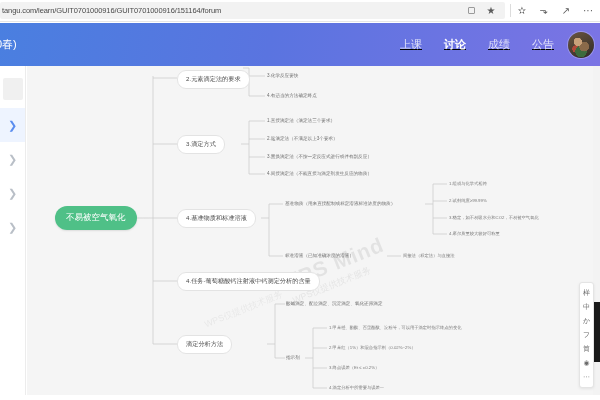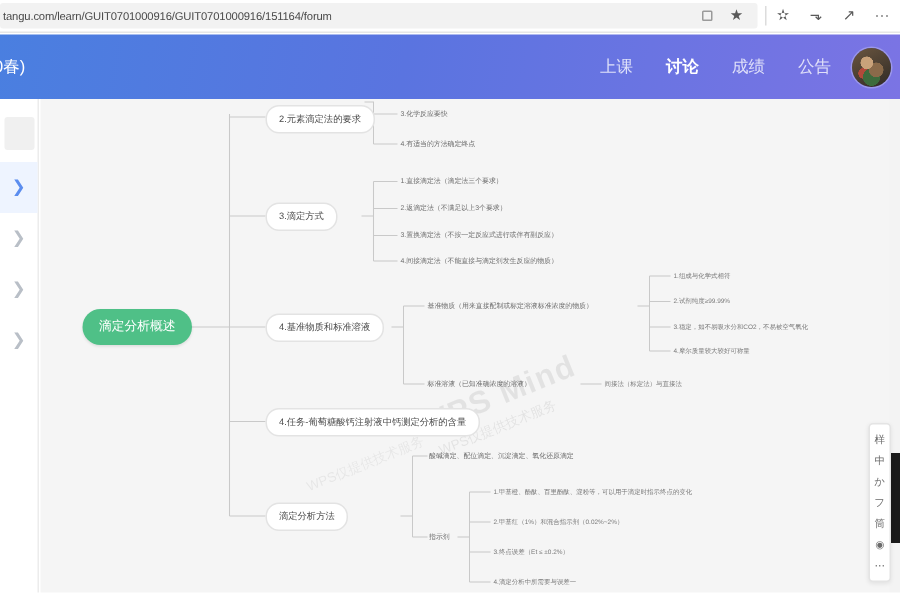--- a/index.html
+++ b/index.html
@@ -54,20 +54,21 @@
   }
   .app-title {
     font-size: 11px; color: #ffffff;
     margin-left: -6px; padding-left: 2px;
     white-space: nowrap;
     filter: blur(0.3px);
   }
   .nav-tabs {
     margin-left: auto; display: flex; align-items: center; gap: 22px;
     padding-right: 14px;
+    text-decoration: underline;
   }
   .nav-tab {
     font-size: 11px; color: rgba(255,255,255,0.78);
     cursor: pointer; white-space: nowrap;
     filter: blur(0.35px);
   }
   .nav-tab.active { color: #ffffff; font-weight: bold; filter: blur(0.2px); }
   .avatar {
     width: 26px; height: 26px; border-radius: 50%;
     margin-right: 6px; flex: 0 0 auto;
@@ -300,21 +301,21 @@
           <path d="M286,322 L300,322"></path>
         </g>
       </svg>
 
       <div class="wm">
         <div class="wm-main">WPS Mind</div>
         <div class="wm-sub">WPS仅提供技术服务</div>
       </div>
       <div class="wm2">WPS仅提供技术服务</div>
 
-      <div class="node node-root" style="left:28px; top:140px;">滴定分析概述</div>
+      <div class="node node-root" style="left:28px; top:140px;">不易被空气氧化</div>
 
       <div class="node node-l1" style="left:150px; top:4px;">2.元素滴定法的要求</div>
       <div class="node node-l2" style="left:240px; top:7px;">3.化学反应要快</div>
       <div class="node node-l2" style="left:240px; top:27px;">4.有适当的方法确定终点</div>
 
       <div class="node node-l1" style="left:150px; top:69px;">3.滴定方式</div>
       <div class="node node-l2" style="left:240px; top:52px;">1.直接滴定法（滴定法三个要求）</div>
       <div class="node node-l2" style="left:240px; top:70px;">2.返滴定法（不满足以上3个要求）</div>
       <div class="node node-l2" style="left:240px; top:88px;">3.置换滴定法（不按一定反应式进行或伴有副反应）</div>
       <div class="node node-l2" style="left:240px; top:105px;">4.间接滴定法（不能直接与滴定剂发生反应的物质）</div>

